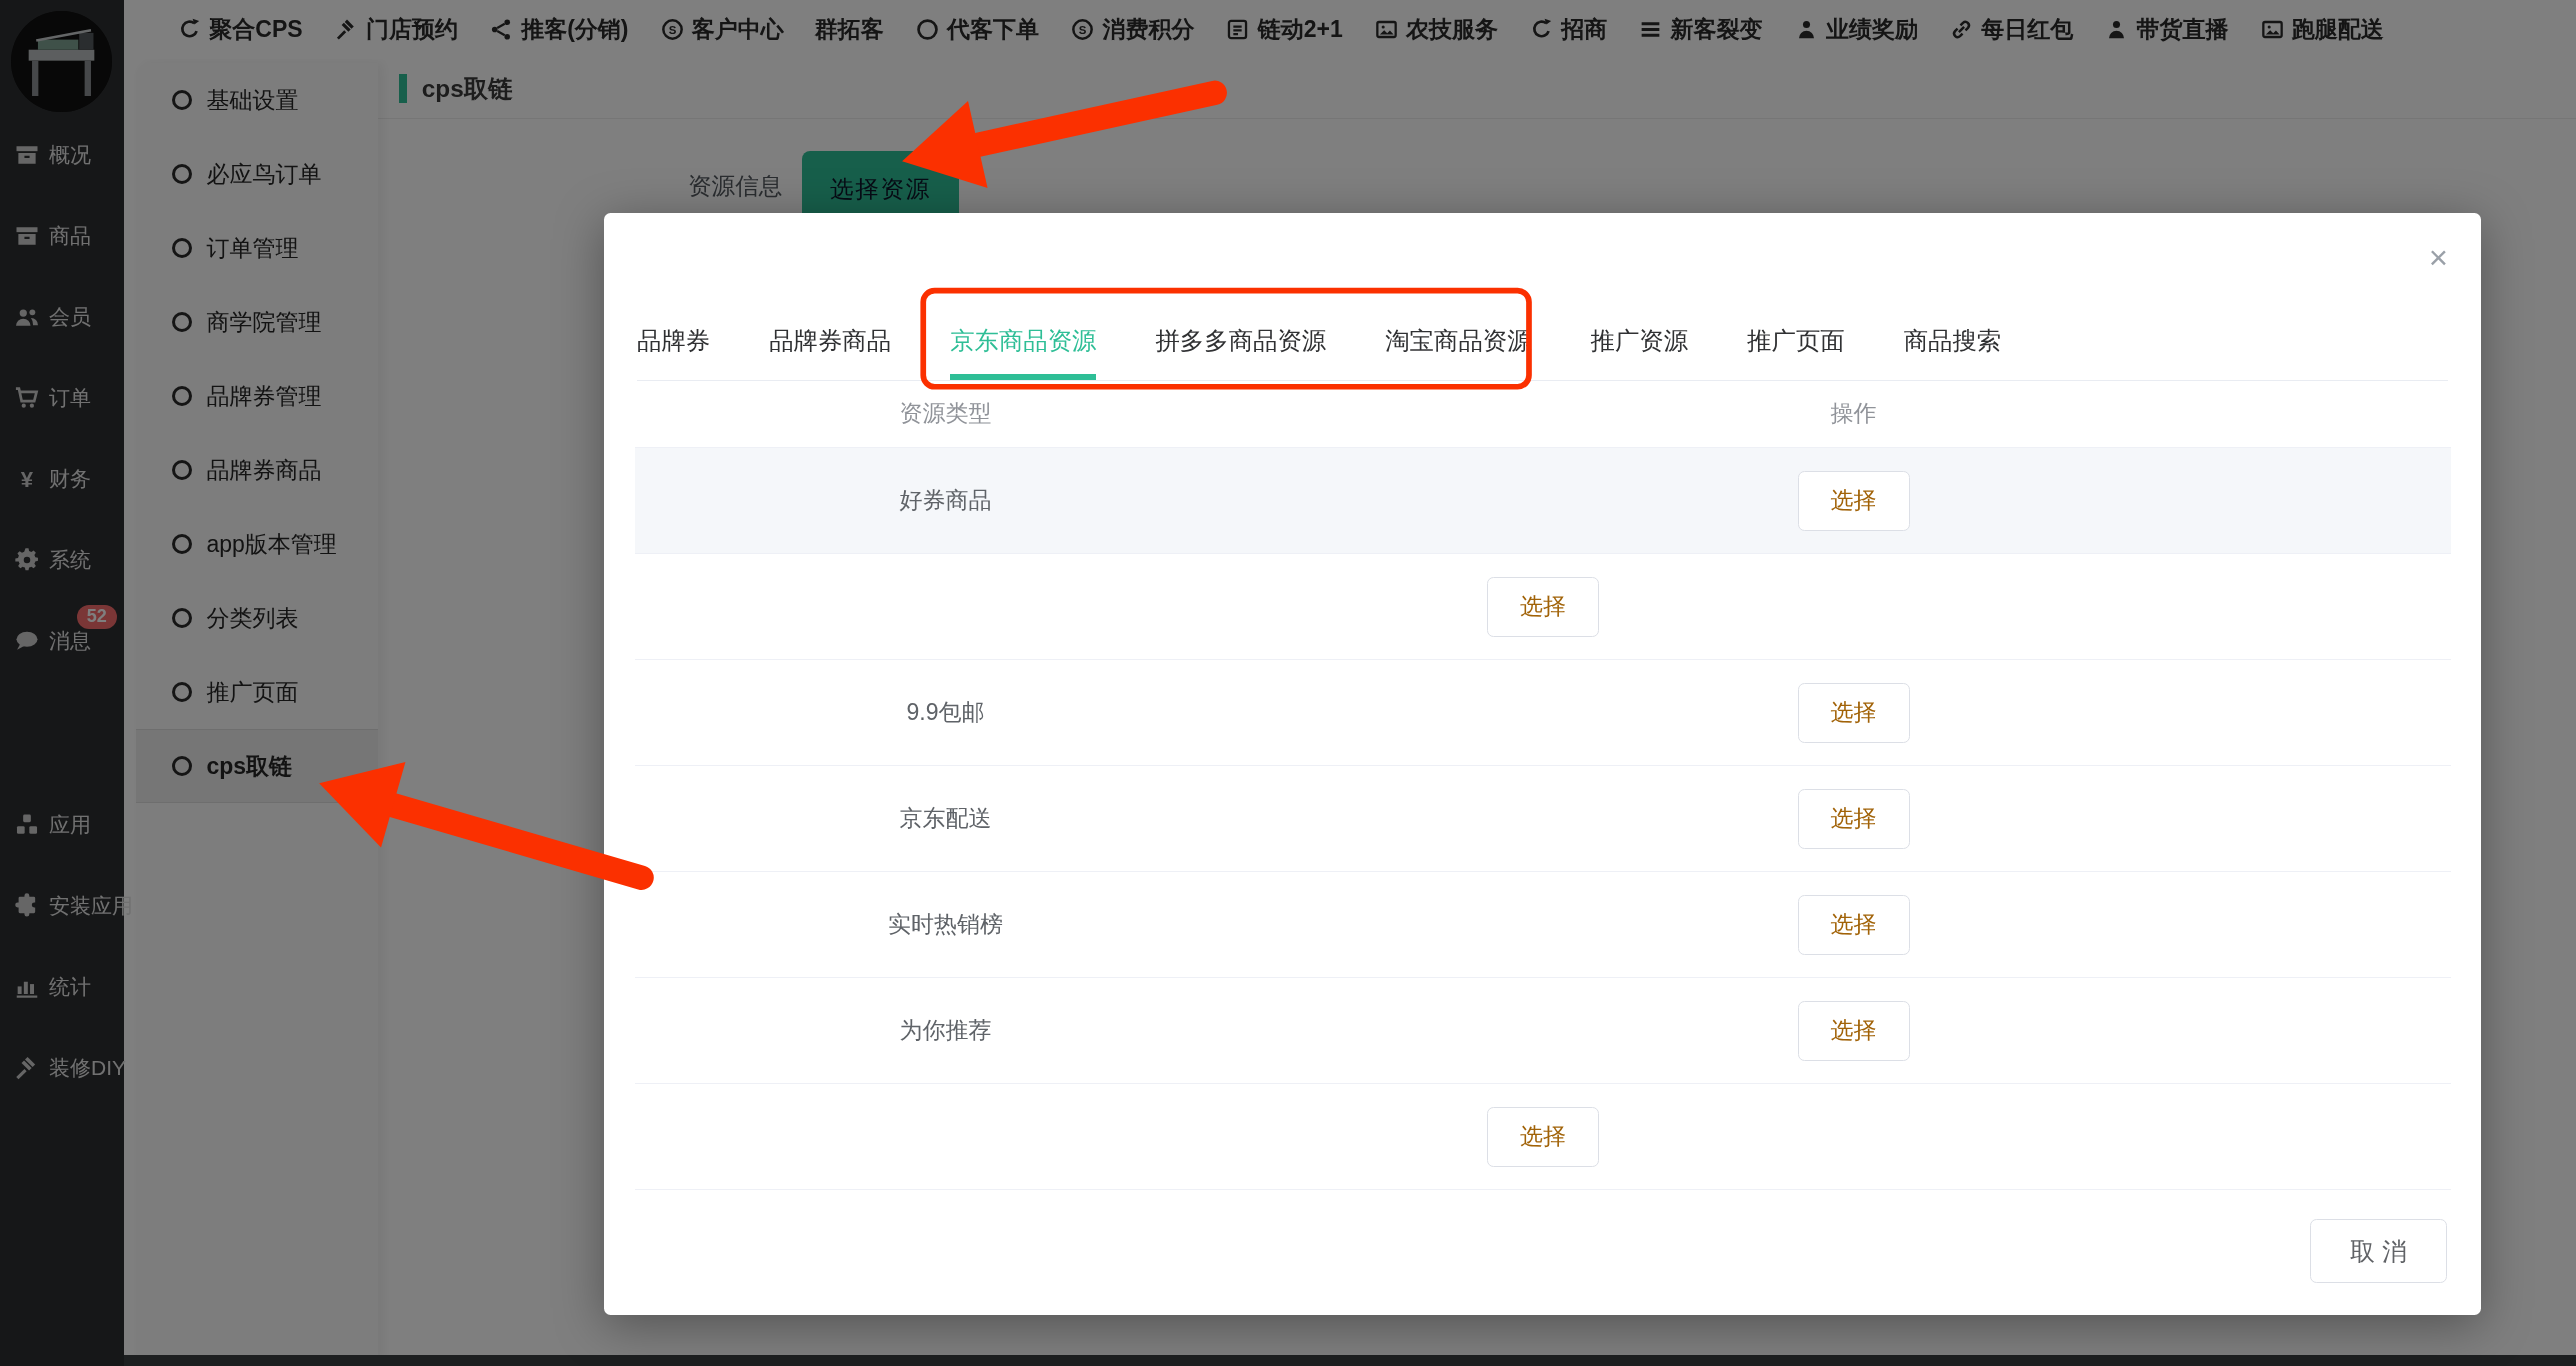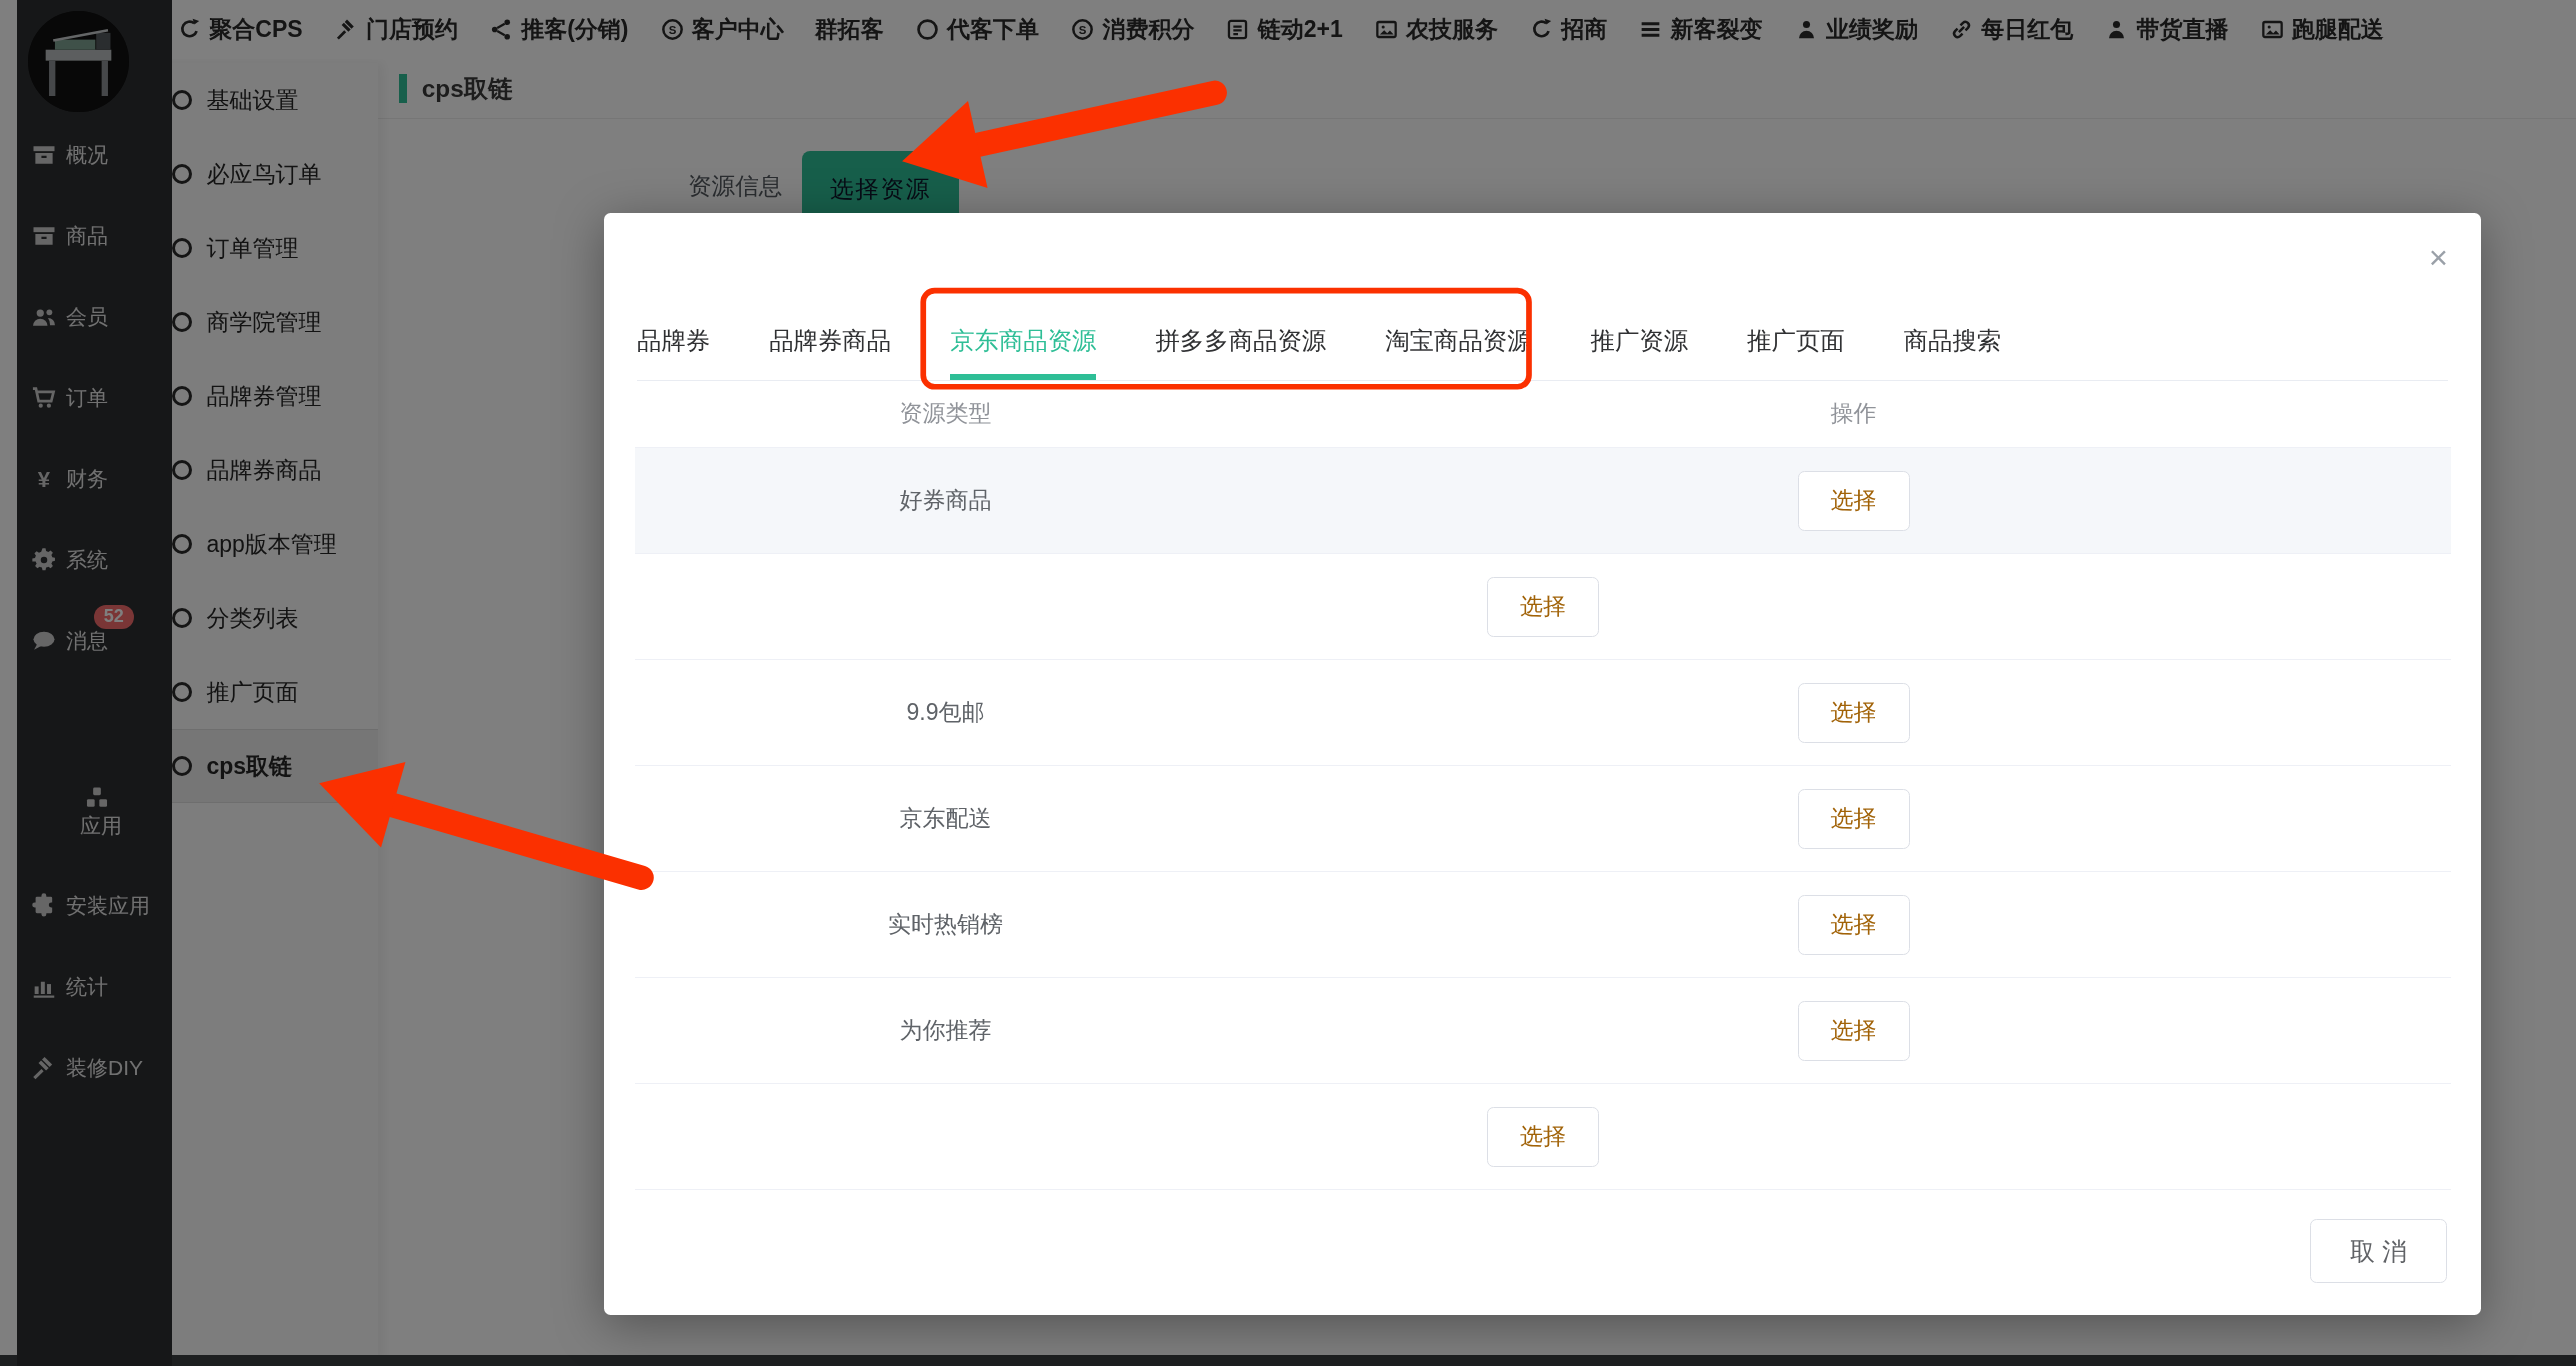--- a/index.html
+++ b/index.html
@@ -3,31 +3,31 @@
 <meta charset="utf-8">
 <style>
   :root { --green:#2ebe96; --red:#fb3000; --badge:#f56c6c; }
   * { box-sizing:border-box; margin:0; padding:0; }
   html,body { width:2576px; height:1366px; }
   body { position:relative; overflow:hidden; background:#ffffff;
          font-family:"Liberation Sans","DejaVu Sans",sans-serif; }
   .ico svg { width:100%; height:100%; display:block; }
 
   
-  .rail { position:absolute; left:17px; top:0; width:155px; height:100%;
+  .rail { position:absolute; left:0; top:0; width:124px; height:100%;
           background:#2c2e30; z-index:10; }
   .avatar { position:absolute; left:10.6px; top:10.6px; width:101px; height:101px;
             border-radius:50%; background:#141414; overflow:hidden; cursor:pointer; }
   .avatar svg { width:100%; height:100%; }
   .rail-list { margin-top:114px; }
   .rail-item { height:81px; display:flex; align-items:center; padding-left:13px;
                color:#e2e2e2; font-size:21px; cursor:pointer; position:relative;
                white-space:nowrap; }
   .rail-item .ico { width:28px; height:28px; margin-right:8.1px; color:#cccccc; flex:none; }
-  .rail-item.gap { margin-top:103px;flex-direction:column; }
+  .rail-item.gap { margin-top:103px; }
   .badge { position:absolute; left:77px; top:4.9px; background:var(--badge); color:#fff;
            font-size:18px; font-weight:bold; border-radius:14.7px; padding:2.4px 9.8px;
            line-height:1.1; }
 
   
   .topbar { position:absolute; left:136px; top:0; right:0; height:59px; background:#fff;
             display:flex; align-items:center; padding-left:41px; gap:31px; z-index:5; }
   .nav-item { display:flex; align-items:center; gap:7.3px; font-size:23px; font-weight:bold;
               color:#2b2b2b; white-space:nowrap; cursor:pointer; }
   .nav-item .ico { width:25px; height:25px; color:#2b2b2b; flex:none; }

